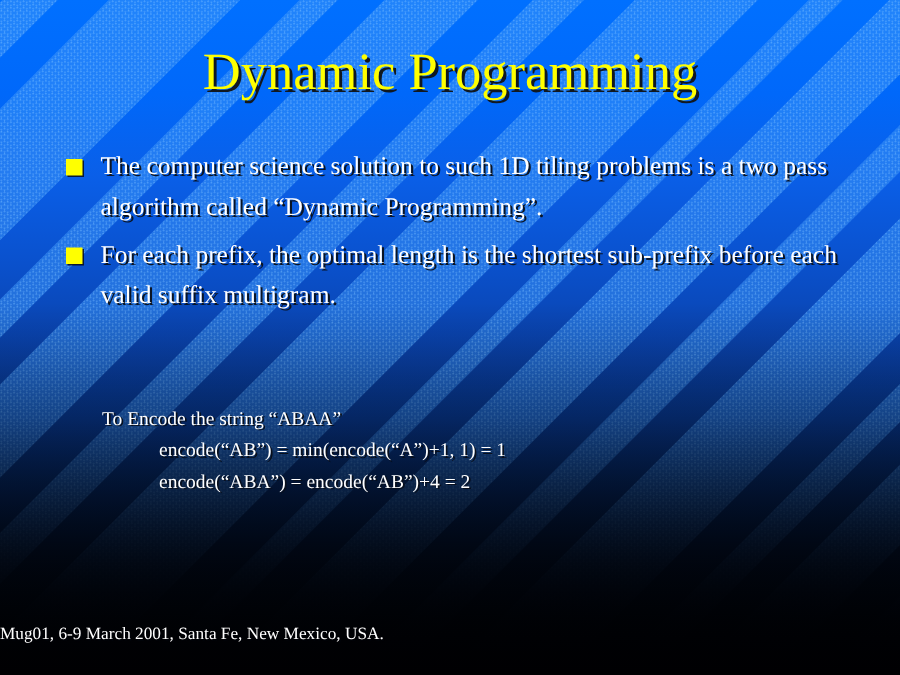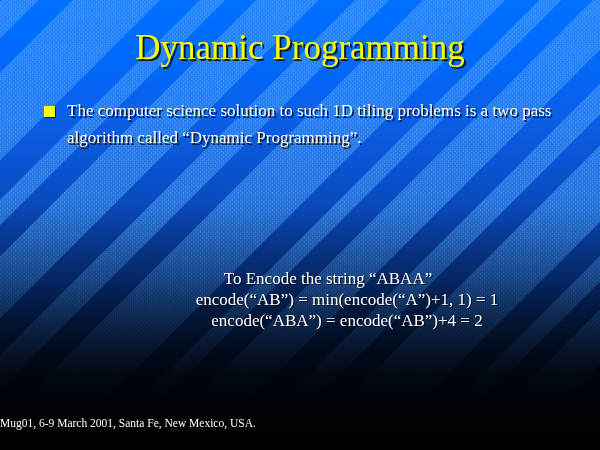--- a/index.html
+++ b/index.html
@@ -99,25 +99,24 @@
     line-height: 26.5px;
     text-shadow: 1.5px 1.5px 0 #0a1424;
   }
 
   .example {
     position: absolute;
     top: 268px;
     left: 68px;
     width: 520px;
     color: #ffffff;
-    font-size: 17px;
+    font-size: 13px;
     line-height: 21px;
     text-shadow: 1.2px 1.2px 0 #080f1c;
     white-space: nowrap;
-    text-align: center;
   }
   .example .indent {
     padding-left: 38px;
   }
 
   .footer {
     position: absolute;
     top: 416px;
     left: 0;
     width: 540px;
@@ -185,20 +184,24 @@
 
     <div class="title">Dynamic Programming</div>
 
     <div class="bullets">
 
       <div class="bullet-row">
         <div class="bullet-marker"></div>
         <div class="bullet-text">The computer science solution to such 1D tiling problems is a two pass algorithm called “Dynamic Programming”.</div>
       </div>
 
+      <div class="bullet-row">
+        <div class="bullet-marker"></div>
+        <div class="bullet-text">For each prefix, the optimal length is the shortest sub-prefix before each valid suffix multigram.</div>
+      </div>
 
     </div>
 
     <div class="example">
       <div>To Encode the string “ABAA”</div>
       <div class="indent">encode(“AB”) = min(encode(“A”)+1, 1) = 1</div>
       <div class="indent">encode(“ABA”) = encode(“AB”)+4 = 2</div>
     </div>
 
     <div class="footer">Mug01, 6-9 March 2001, Santa Fe, New Mexico, USA.</div>

